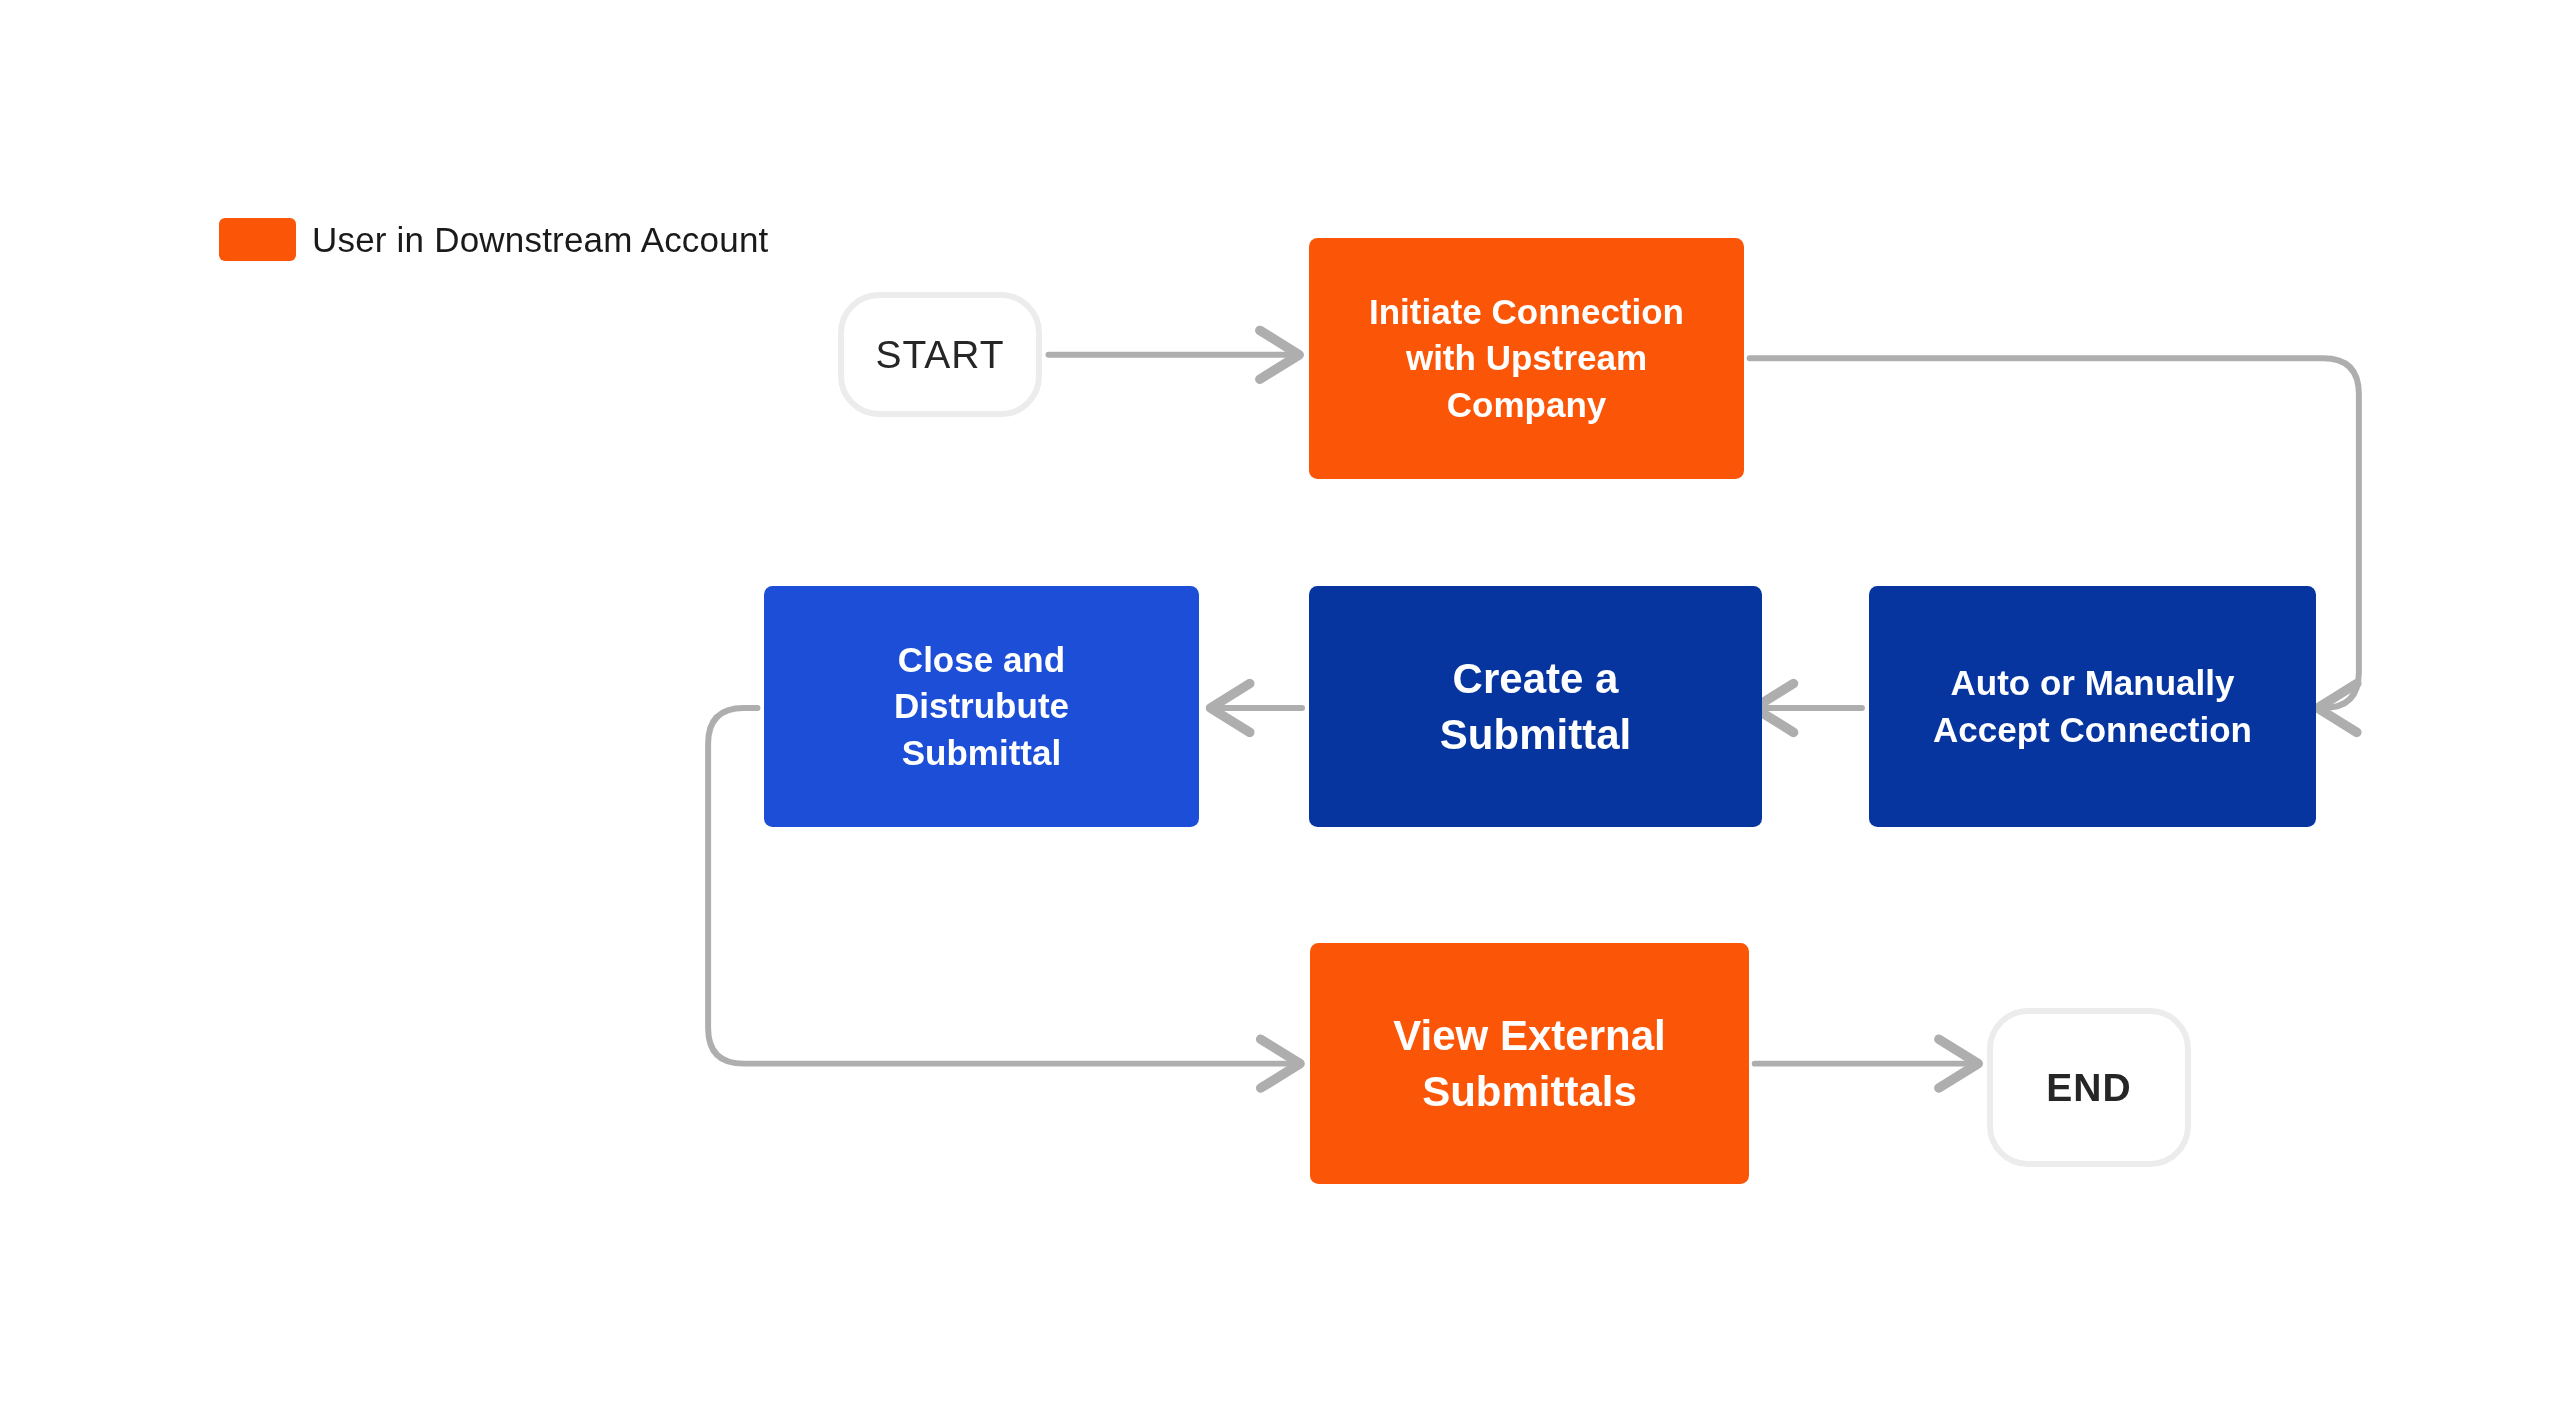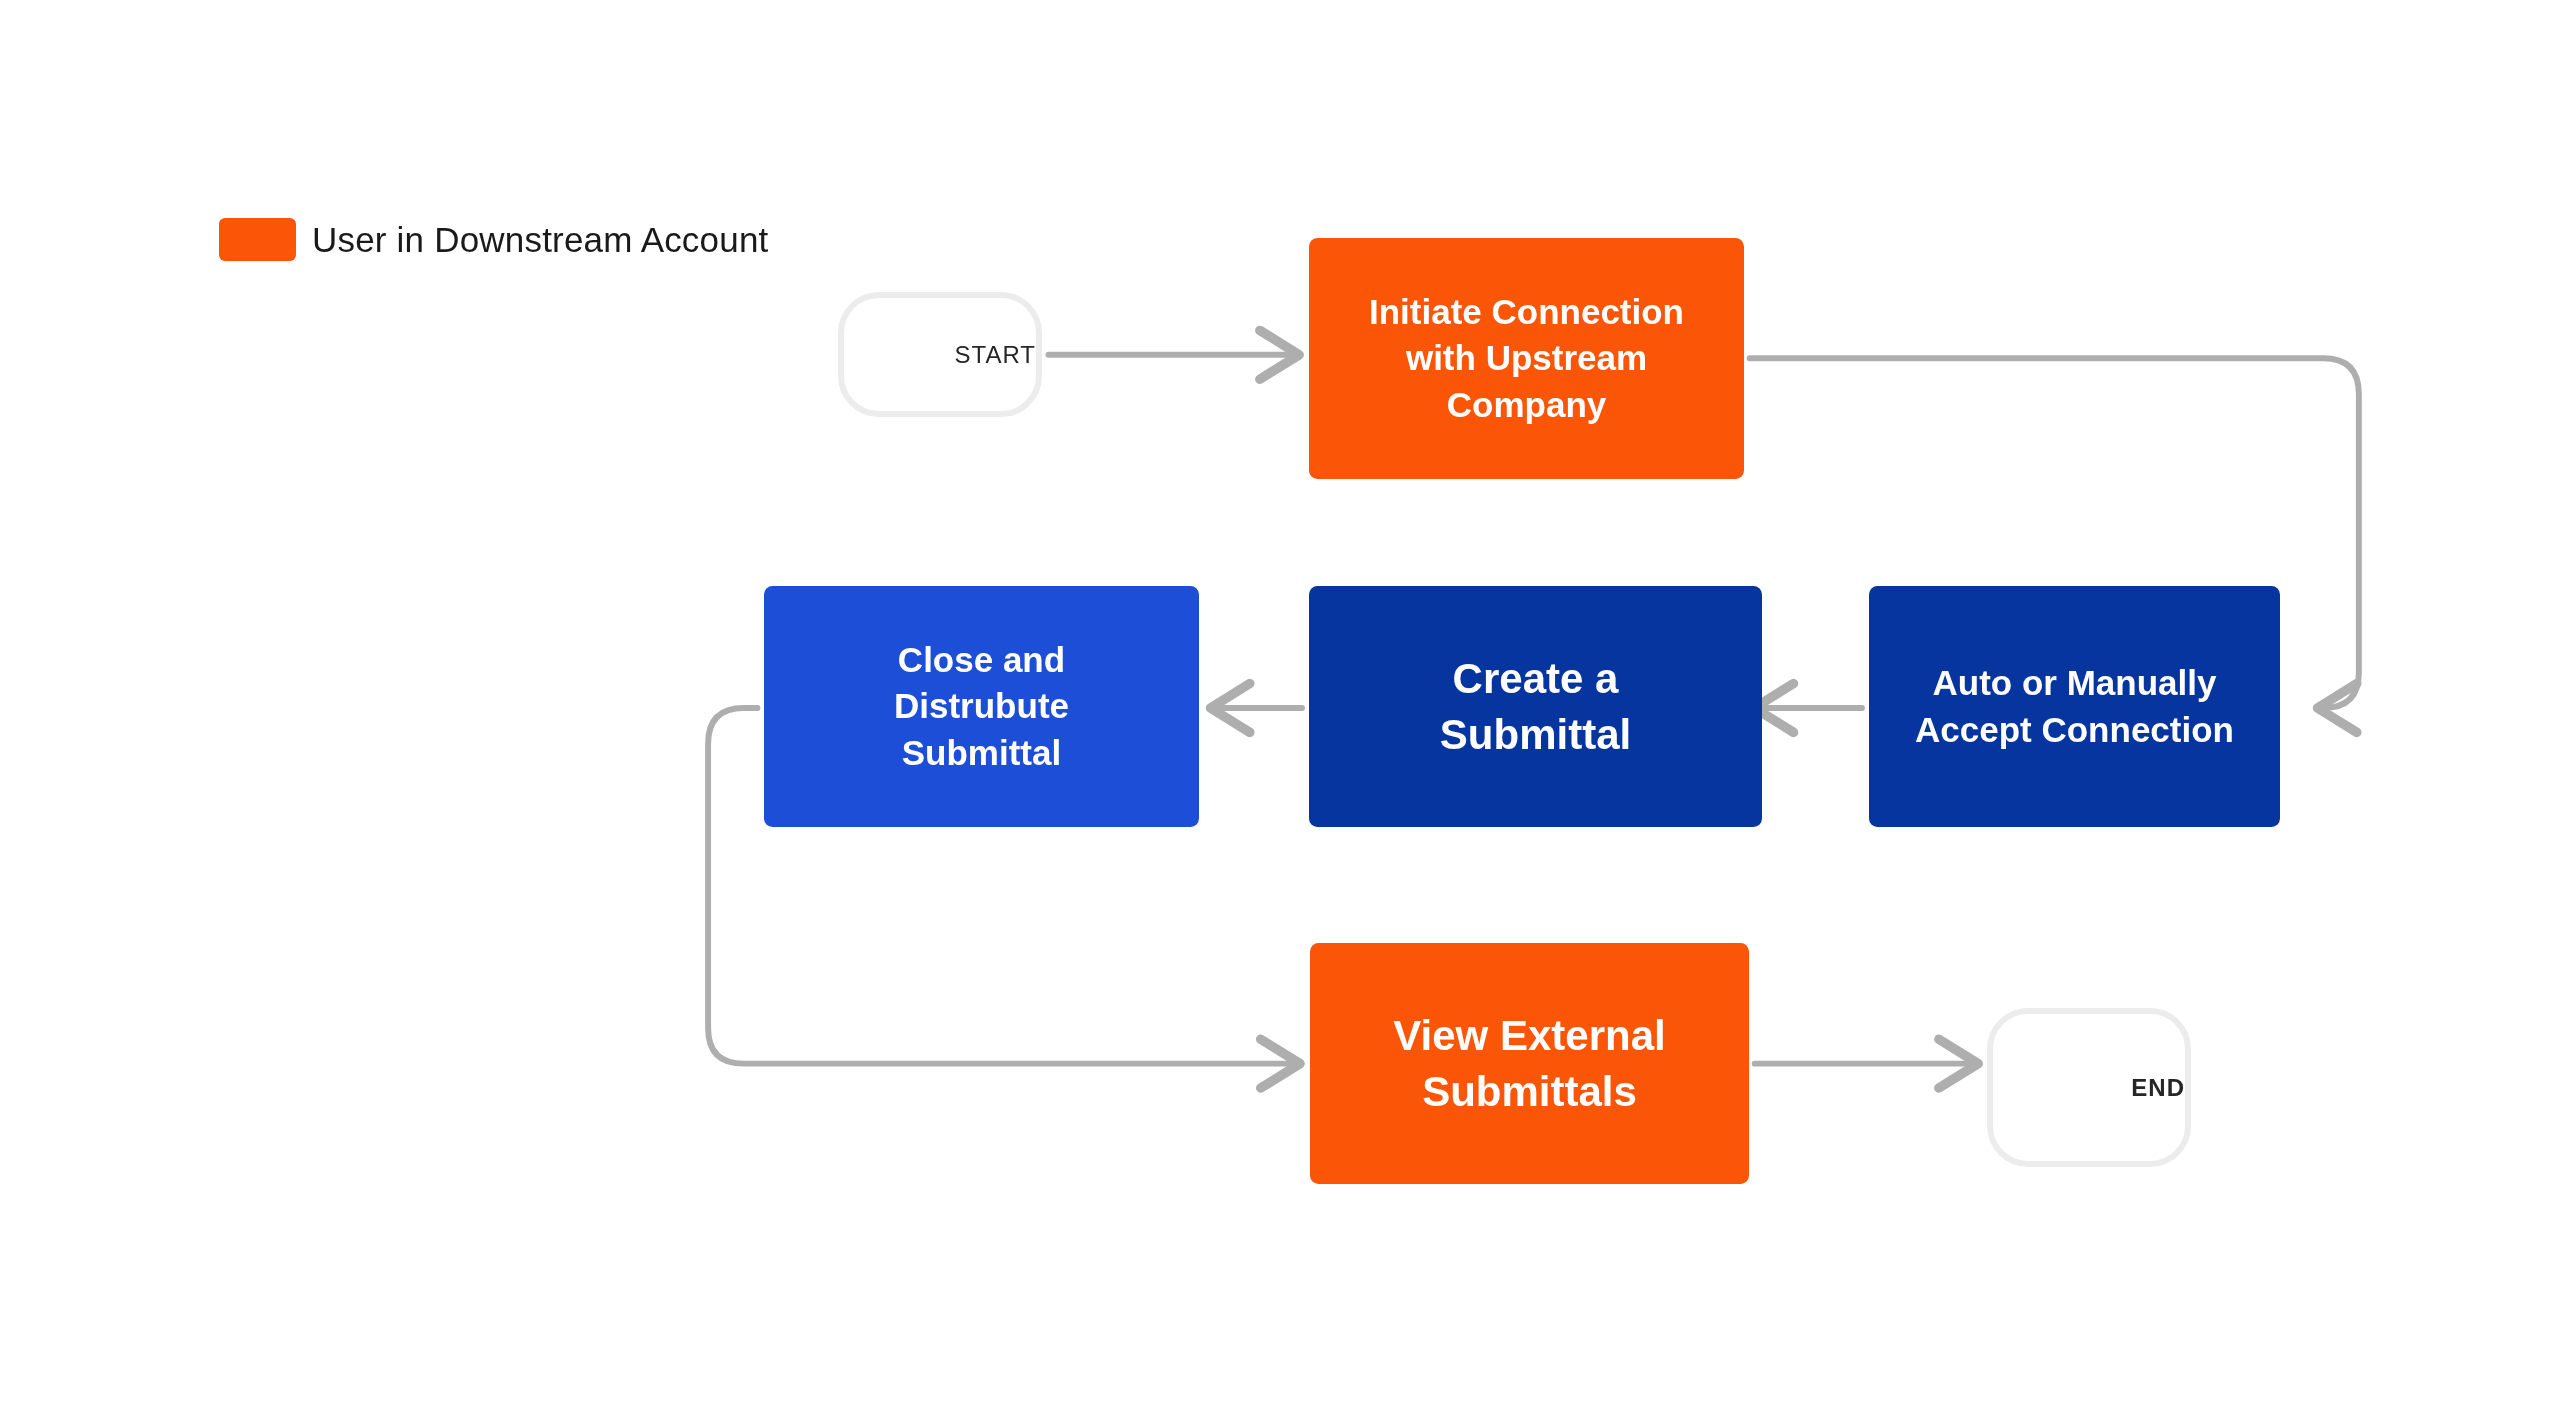--- a/index.html
+++ b/index.html
@@ -51,22 +51,22 @@
 
   
   .terminator {
     position: absolute;
     box-sizing: border-box;
     border: 6.8px solid #ececec;
     border-radius: 41px;
     background: #ffffff;
     display: flex;
     align-items: center;
-    justify-content: flex-end;
-    font-size: 24px;
+    justify-content: center;
+    font-size: 39px;
     color: #262626;
     letter-spacing: 1px;
     font-weight: 400;
   }
 
   
   .node {
     position: absolute;
     box-sizing: border-box;
     border-radius: 8.5px;
@@ -132,21 +132,21 @@
   <div class="terminator" style="left:838px; top:292px; width:204px; height:125px;">
     <span>START</span>
   </div>
 
   <div class="node sz-md" style="left:1309px; top:238px; width:435px; height:241px; background:#FB5607;">
     <span class="label">Initiate Connection
 with Upstream
 Company</span>
   </div>
 
-  <div class="node sz-md" style="left:1869px; top:586px; width:411px; height:241px; background:#0635A0;">
+  <div class="node sz-md" style="left:1869px; top:586px; width:447px; height:241px; background:#0635A0;">
     <span class="label">Auto or Manually
 Accept Connection</span>
   </div>
 
   <div class="node sz-lg" style="left:1309px; top:586px; width:453px; height:241px; background:#0635A0;">
     <span class="label">Create a
 Submittal</span>
   </div>
 
   <div class="node sz-md" style="left:764px; top:586px; width:435px; height:241px; background:#1d4ed8;">

